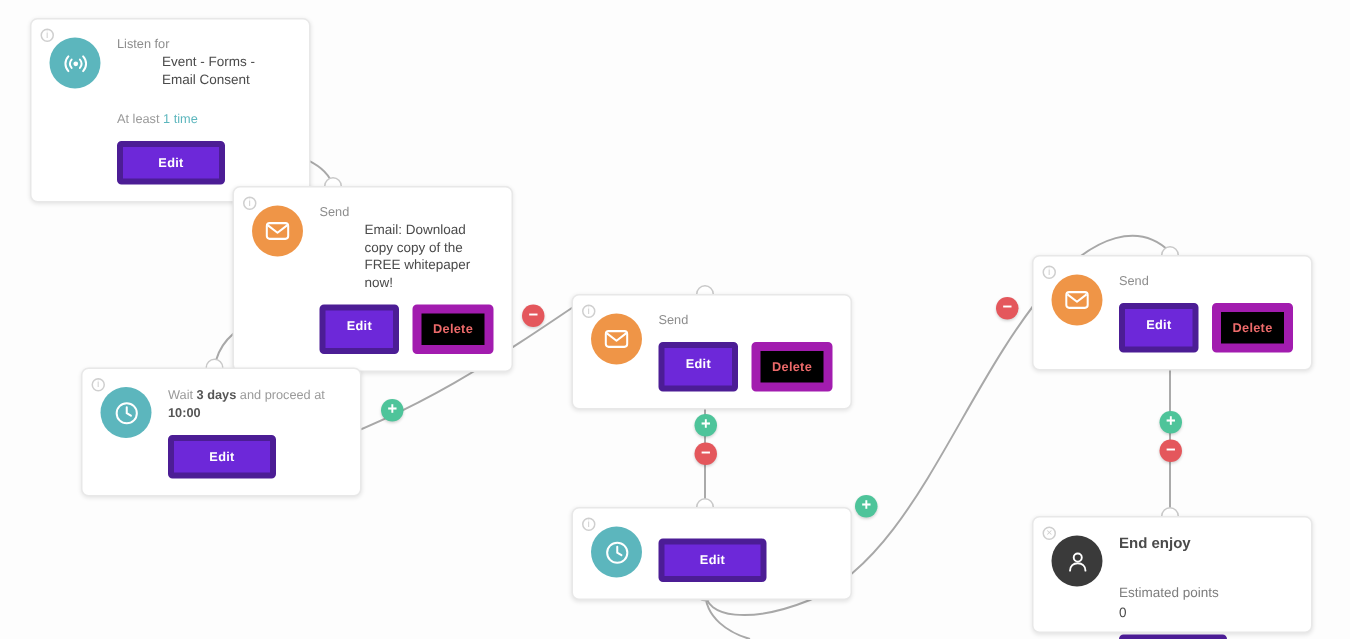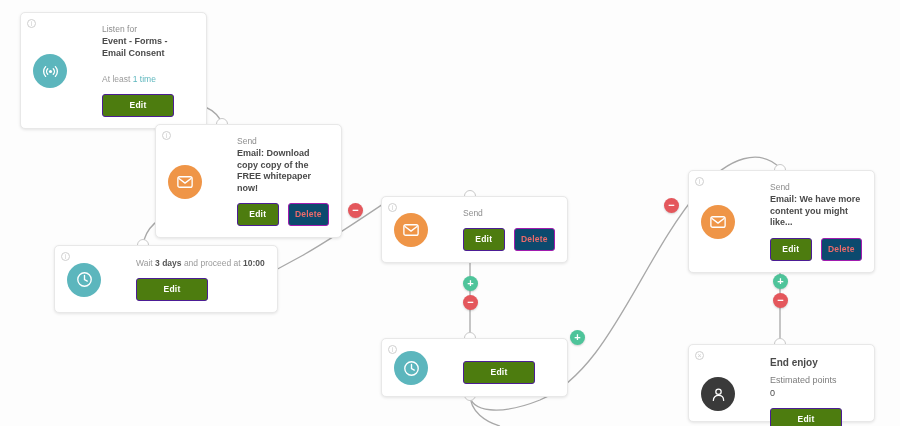--- a/index.html
+++ b/index.html
@@ -35,21 +35,21 @@
     position: absolute;
     left: 6px; top: 6px;
     width: 9px; height: 9px;
     border: 1px solid #cfcfcf;
     border-radius: 50%;
     color: #cfcfcf;
     font-size: 7px;
     line-height: 7px;
     text-align: center;
   }
-  .card-body { display: flex; align-items: center; gap: 24px; }
+  .card-body { display: flex; align-items: flex-start; }
   .avatar {
     flex: 0 0 auto;
     width: 34px; height: 34px;
     border-radius: 50%;
     display: flex; align-items: center; justify-content: center;
     margin-right: 11px;
     margin-top: 2px;
   }
   .avatar.teal { background: #5cb6bd; }
   .avatar.orange { background: #ef9547; }
@@ -58,23 +58,24 @@
   .content { flex: 1 1 auto; min-width: 0; padding-top: 1px; }
 
   .lbl-small {
     font-size: 8.5px;
     color: #8d8d8d;
     line-height: 11px;
     margin-bottom: 1px;
   }
   .lbl-strong {
     font-size: 9px;
-    font-weight: bold;
+    font-weight: normal;
     color: #4a4a4a;
     line-height: 11.5px;
+    margin-left: 30px;
   }
   .lbl-sub {
     font-size: 8.5px;
     color: #9a9a9a;
     line-height: 12px;
     margin-top: 14px;
   }
   .lbl-sub .accent { color: #5cb6bd; }
   .lbl-wait {
     font-size: 8.5px;
@@ -85,47 +86,47 @@
   .lbl-title {
     font-size: 10px;
     font-weight: bold;
     color: #4a4a4a;
     line-height: 13px;
   }
   .lbl-pts {
     font-size: 9px;
     color: #7d7d7d;
     line-height: 13px;
-    margin-top: 5px;
+    margin-top: 20px;
   }
   .lbl-pts-val {
     font-size: 9px;
     color: #4a4a4a;
     line-height: 12px;
   }
 
   .btn-row { display: flex; margin-top: 9px; }
   .btn {
     font-size: 8.5px;
     font-weight: bold;
     text-align: center;
     border-radius: 3px;
     padding: 5px 0 6px 0;
     cursor: pointer;
     letter-spacing: .2px;
   }
   .btn-edit {
-    background: #4d7c0f;
+    background: #6d28d9;
     color: #ffffff;
-    border: 1px solid #4c1d95;
+    border: 4px solid #4c1d95;
   }
   .btn-delete {
-    background: #0c4a6e;
+    background: #000000;
     color: #ec6a6a;
-    border: 1px solid #a21caf;
+    border: 6px solid #a21caf;
     margin-left: 9px;
   }
 
   
   .port {
     position: absolute;
     width: 12px; height: 12px;
     border-radius: 50%;
     background: #ffffff;
     border: 1.4px solid #c9c9c9;
@@ -263,21 +264,21 @@
         <div class="lbl-small">Send</div>
         <div class="lbl-strong">Email: Download copy copy of the FREE whitepaper now!</div>
         <div class="btn-row">
           <div class="btn btn-edit" style="width:66px;">Edit</div>
           <div class="btn btn-delete" style="width:66px;">Delete</div>
         </div>
       </div>
     </div>
   </div>
 
-  <div class="card" style="left:54px; top:245px; width:224px;">
+  <div class="card" style="left:54px; top:245px; width:187px;">
     <div class="card-corner">i</div>
     <div class="card-body">
       <div class="avatar teal">
         <svg width="19" height="19" viewBox="0 0 24 24" fill="none" stroke="#ffffff" stroke-width="1.7" stroke-linecap="round">
           <circle cx="12" cy="12" r="8.5"></circle>
           <path d="M12 7 L12 12 L15.5 14"></path>
         </svg>
       </div>
       <div class="content">
         <div class="lbl-wait"><span>Wait </span><b>3 days</b><span> and proceed at </span><b>10:00</b></div>
@@ -328,21 +329,20 @@
     <div class="card-corner">i</div>
     <div class="card-body">
       <div class="avatar orange">
         <svg width="18" height="18" viewBox="0 0 24 24" fill="none" stroke="#ffffff" stroke-width="1.8" stroke-linejoin="round">
           <rect x="2.5" y="5" width="19" height="14" rx="2.5"></rect>
           <path d="M3.5 7 L12 13.5 L20.5 7"></path>
         </svg>
       </div>
       <div class="content">
         <div class="lbl-small">Send</div>
-        <div class="lbl-strong">Email: We have more content you might like...</div>
         <div class="btn-row">
           <div class="btn btn-edit" style="width:66px;">Edit</div>
           <div class="btn btn-delete" style="width:66px;">Delete</div>
         </div>
       </div>
     </div>
   </div>
 
   <div class="card" style="left:688px; top:344px; width:187px; height:78px;">
     <div class="card-corner">×</div>

